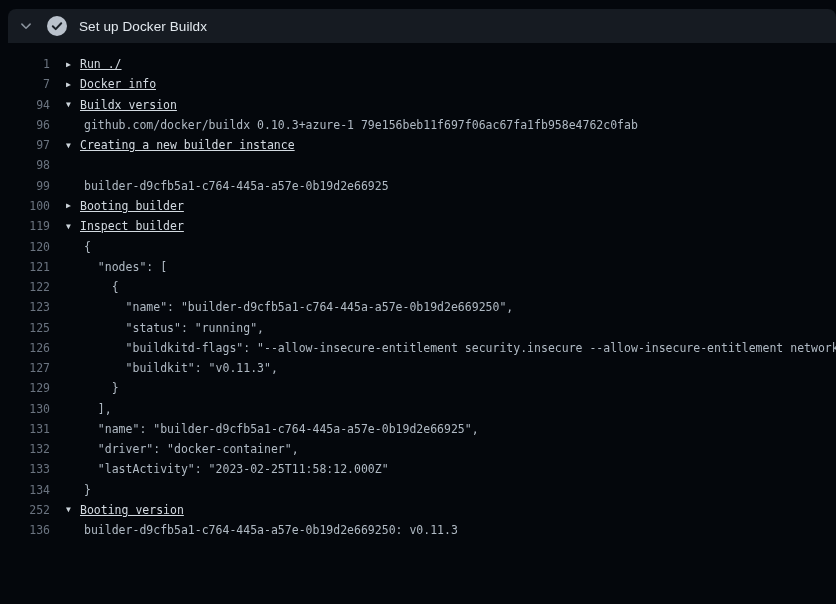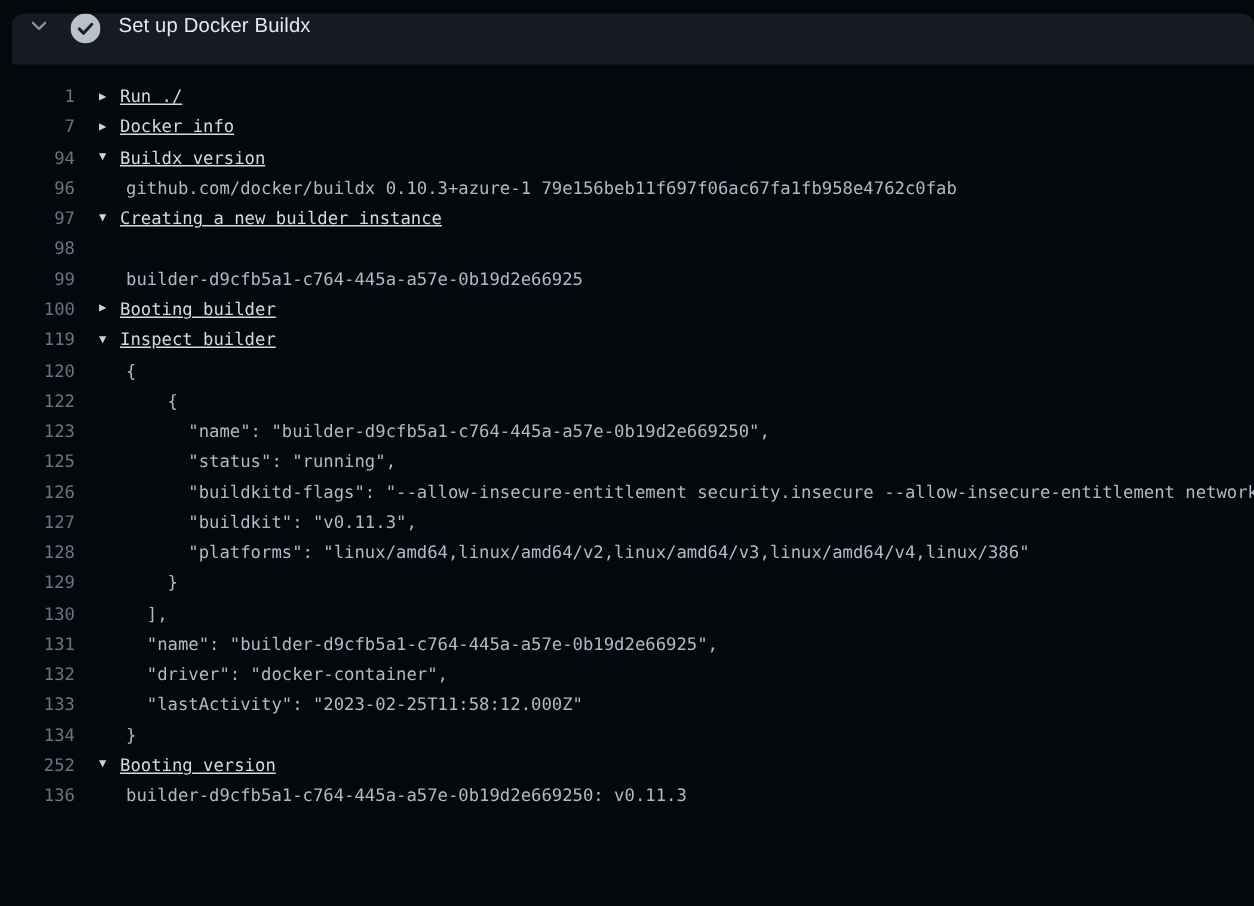--- a/index.html
+++ b/index.html
@@ -20,21 +20,21 @@
   
   .step-header {
     position: absolute;
     left: 8px;
     top: 9px;
     right: 0;
     height: 34px;
     background: #161b22;
     border-radius: 8px 8px 0 0;
     display: flex;
-    align-items: flex-start;
+    align-items: center;
     cursor: pointer;
   }
   .chevron-wrap {
     width: 16px;
     height: 16px;
     margin-left: 10px;
     display: flex;
     align-items: center;
     justify-content: center;
   }
@@ -120,26 +120,26 @@
       <div class="row"><span class="num">1</span><span class="content group"><span class="tri">▶</span><span class="label">Run ./</span></span></div>
       <div class="row"><span class="num">7</span><span class="content group"><span class="tri">▶</span><span class="label">Docker info</span></span></div>
       <div class="row"><span class="num">94</span><span class="content group"><span class="tri">▼</span><span class="label">Buildx version</span></span></div>
       <div class="row"><span class="num">96</span><span class="content output"><span class="text">github.com/docker/buildx 0.10.3+azure-1 79e156beb11f697f06ac67fa1fb958e4762c0fab</span></span></div>
       <div class="row"><span class="num">97</span><span class="content group"><span class="tri">▼</span><span class="label">Creating a new builder instance</span></span></div>
       <div class="row"><span class="num">98</span></div>
       <div class="row"><span class="num">99</span><span class="content output"><span class="text">builder-d9cfb5a1-c764-445a-a57e-0b19d2e66925</span></span></div>
       <div class="row"><span class="num">100</span><span class="content group"><span class="tri">▶</span><span class="label">Booting builder</span></span></div>
       <div class="row"><span class="num">119</span><span class="content group"><span class="tri">▼</span><span class="label">Inspect builder</span></span></div>
       <div class="row"><span class="num">120</span><span class="content output"><span class="text">{</span></span></div>
+      <div class="row"><span class="num">121</span><span class="content output"><span class="text">  "nodes": [</span></span></div>
       <div class="row"><span class="num">122</span><span class="content output"><span class="text">    {</span></span></div>
       <div class="row"><span class="num">123</span><span class="content output"><span class="text">      "name": "builder-d9cfb5a1-c764-445a-a57e-0b19d2e669250",</span></span></div>
       <div class="row"><span class="num">125</span><span class="content output"><span class="text">      "status": "running",</span></span></div>
       <div class="row"><span class="num">126</span><span class="content output"><span class="text">      "buildkitd-flags": "--allow-insecure-entitlement security.insecure --allow-insecure-entitlement network</span></span></div>
       <div class="row"><span class="num">127</span><span class="content output"><span class="text">      "buildkit": "v0.11.3",</span></span></div>
-      <div class="row"><span class="num">128</span><span class="content output"><span class="text">      "platforms": "linux/amd64,linux/amd64/v2,linux/amd64/v3,linux/amd64/v4,linux/386"</span></span></div>
       <div class="row"><span class="num">129</span><span class="content output"><span class="text">    }</span></span></div>
       <div class="row"><span class="num">130</span><span class="content output"><span class="text">  ],</span></span></div>
       <div class="row"><span class="num">131</span><span class="content output"><span class="text">  "name": "builder-d9cfb5a1-c764-445a-a57e-0b19d2e66925",</span></span></div>
       <div class="row"><span class="num">132</span><span class="content output"><span class="text">  "driver": "docker-container",</span></span></div>
       <div class="row"><span class="num">133</span><span class="content output"><span class="text">  "lastActivity": "2023-02-25T11:58:12.000Z"</span></span></div>
       <div class="row"><span class="num">134</span><span class="content output"><span class="text">}</span></span></div>
       <div class="row"><span class="num">252</span><span class="content group"><span class="tri">▼</span><span class="label">Booting version</span></span></div>
       <div class="row"><span class="num">136</span><span class="content output"><span class="text">builder-d9cfb5a1-c764-445a-a57e-0b19d2e669250: v0.11.3</span></span></div>
     </div>
 

